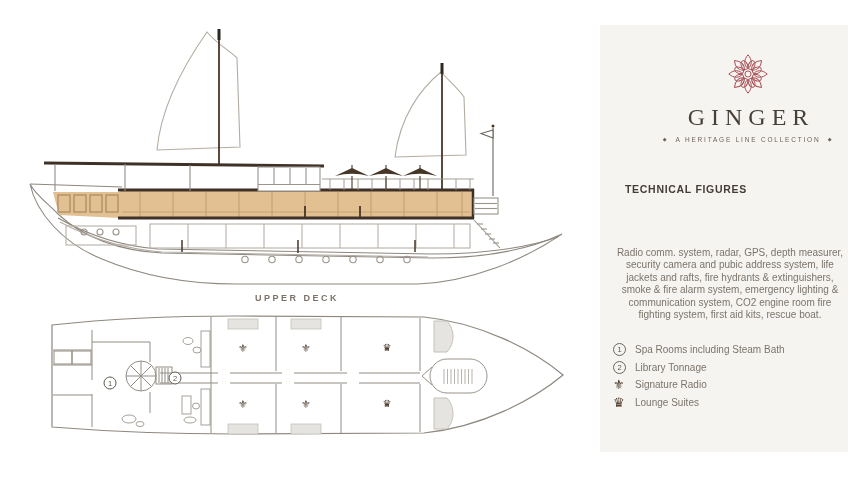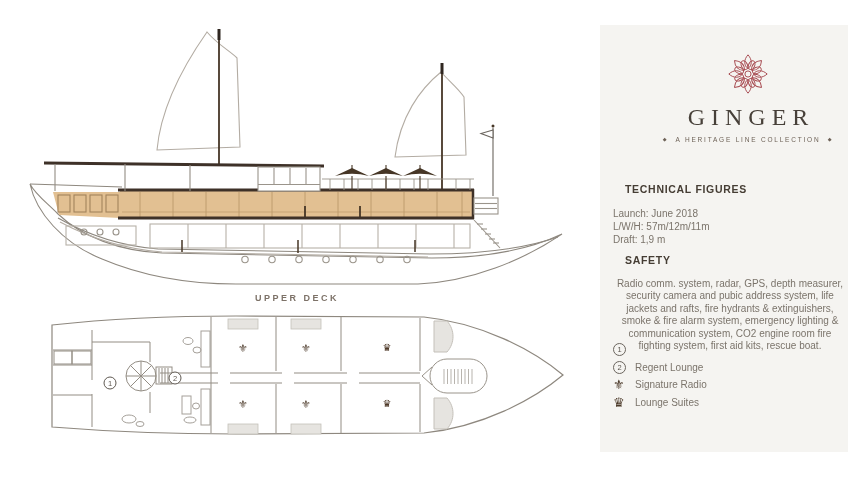--- a/index.html
+++ b/index.html
@@ -319,44 +319,39 @@
         <circle cx="0" cy="0" r="3.2"></circle>
       </g>
     </svg>
     <div class="brand-name">GINGER</div>
     <div class="brand-tagline"><span class="orn">◆</span>&nbsp;&nbsp;<span>A HERITAGE LINE COLLECTION</span>&nbsp;&nbsp;<span class="orn">◆</span></div>
   </div>
 
   <section class="tf">
     <h3 class="sec-h">TECHNICAL FIGURES</h3>
     <div class="tf-cols">
-      <div class="tf-col1">
-        <div class="row">Launch: June 2018</div>
-        <div class="row">L/W/H: 57m/12m/11m</div>
-        <div class="row">Draft: 1,9 m</div>
-      </div>
     </div>
   </section>
 
   <section class="safety">
-    <h3 class="sec-h">SAFETY</h3>
     <p>Radio comm. system, radar, GPS, depth measurer, security camera and pubic address system, life jackets and rafts, fire hydrants &amp; extinguishers, smoke &amp; fire alarm system, emergency lighting &amp; communication system, CO2 engine room fire fighting system, first aid kits, rescue boat.</p>
   </section>
 
   <section class="legend">
     <div class="lg-row">
       <span class="lg-ico">
           <span class="lg-num">1</span>
         </span>
+      <span class="lg-label">Spa Rooms including Steam Bath</span>
     </div>
     <div class="lg-row">
       <span class="lg-ico">
           <span class="lg-num">2</span>
         </span>
-      <span class="lg-label">Regent Lounge</span>
+      <span class="lg-label">Library Tonnage</span>
     </div>
     <div class="lg-row">
       <span class="lg-ico">
           <span class="lg-glyph">⚜</span>
         </span>
       <span class="lg-label">Signature Radio</span>
     </div>
     <div class="lg-row">
       <span class="lg-ico">
           <span class="lg-glyph">♛</span>

